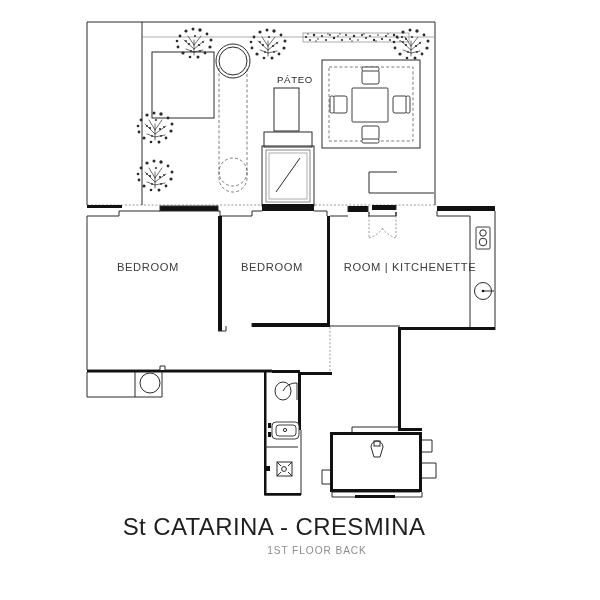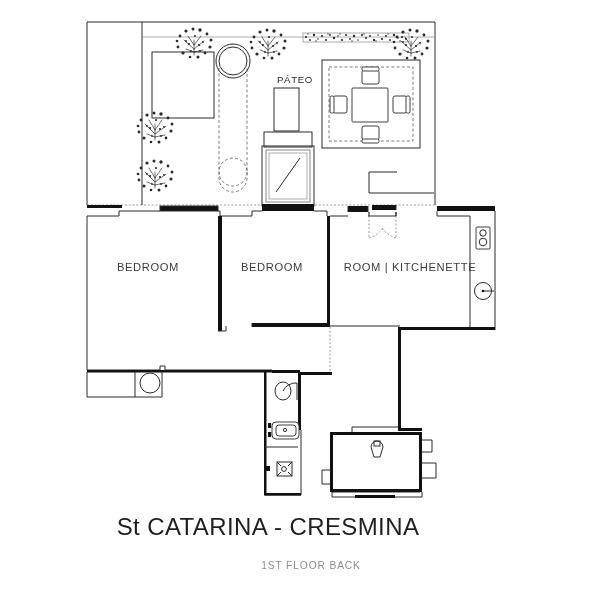--- a/index.html
+++ b/index.html
@@ -46,37 +46,38 @@
     fill: #262626;
     letter-spacing: 0.7px;
     text-anchor: middle;
   }
   #caption {
     position: absolute;
     left: 0;
     top: 514px;
     width: 536px;
     text-align: center;
+    padding-left: 6px;
   }
   #title-text {
     font-family: "Liberation Sans", sans-serif;
     font-size: 24px;
     color: #1f1f1f;
     letter-spacing: 0.4px;
     font-weight: 400;
     line-height: 1.05;
     display: block;
   }
   #subtitle-text {
     font-family: "Liberation Sans", sans-serif;
     font-size: 10.2px;
     color: #8d8d8d;
     letter-spacing: 0.9px;
     display: block;
-    margin-top: 21px;
+    margin-top: 6px;
     margin-left: 86px;
   }
 </style>
 </head>
 <body>
 
 <div id="plan-wrap">
   <svg id="floorplan" viewBox="0 0 600 600">
 
     <g>

